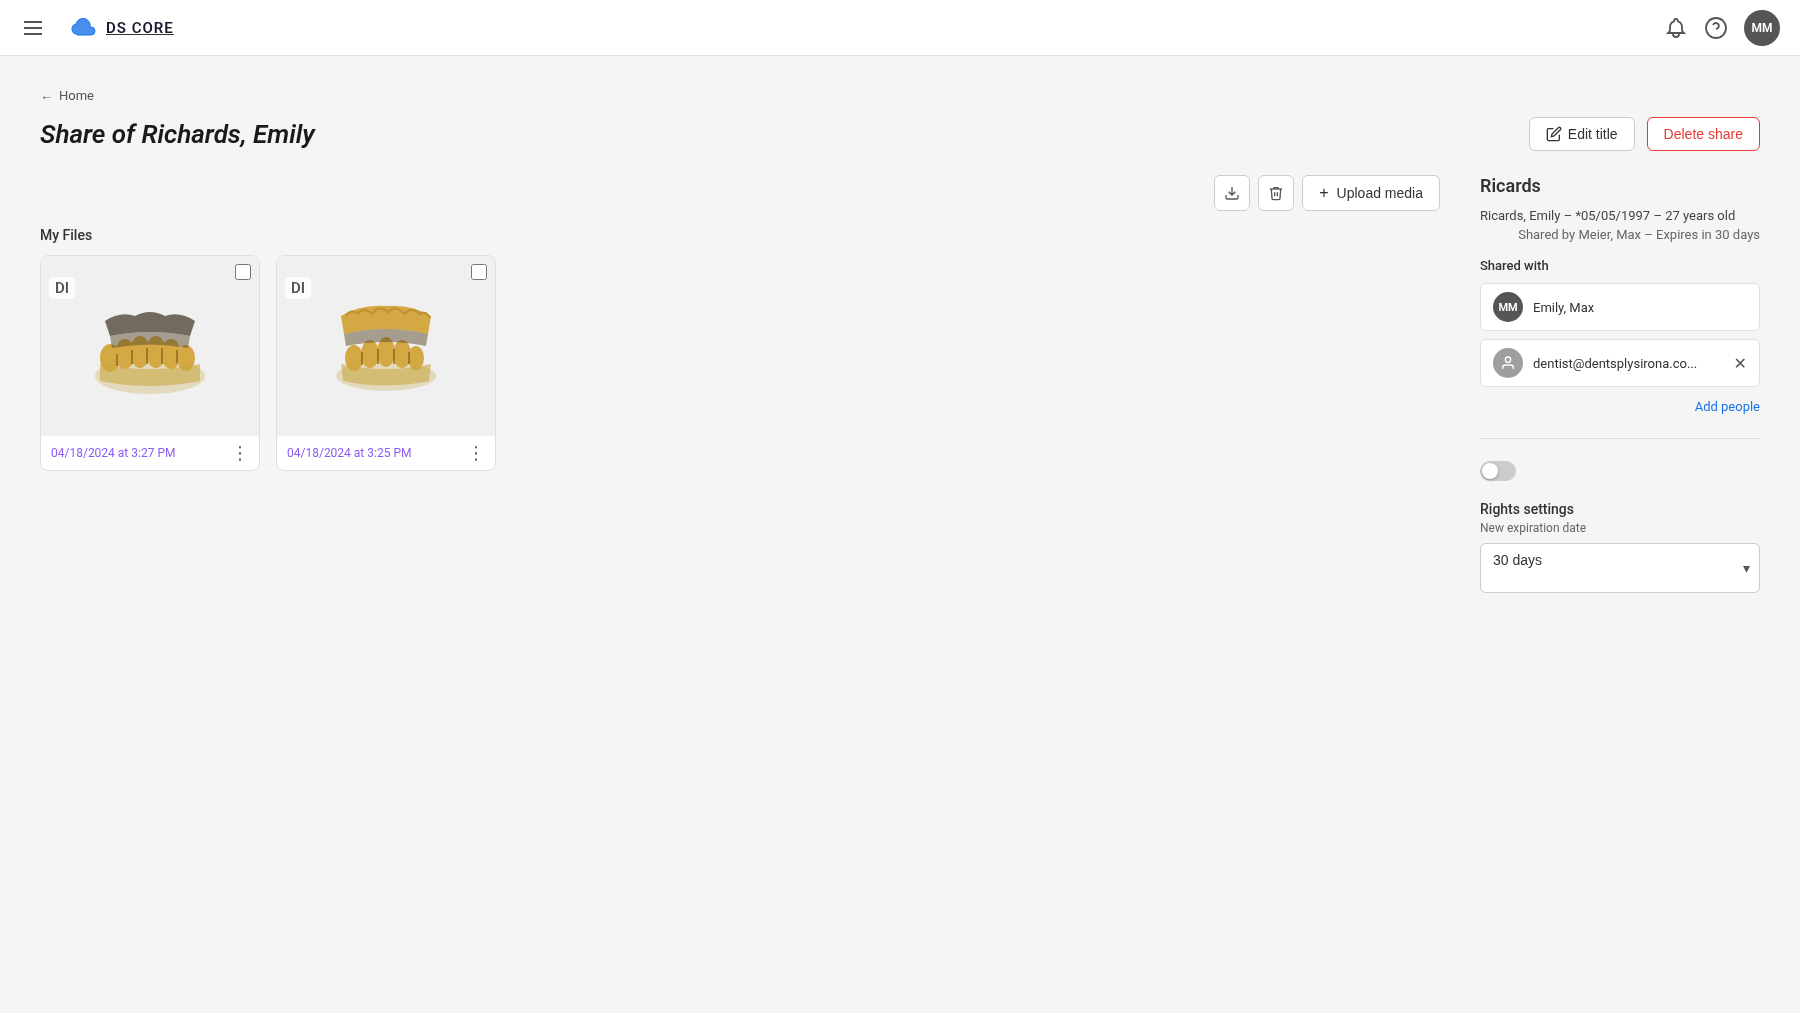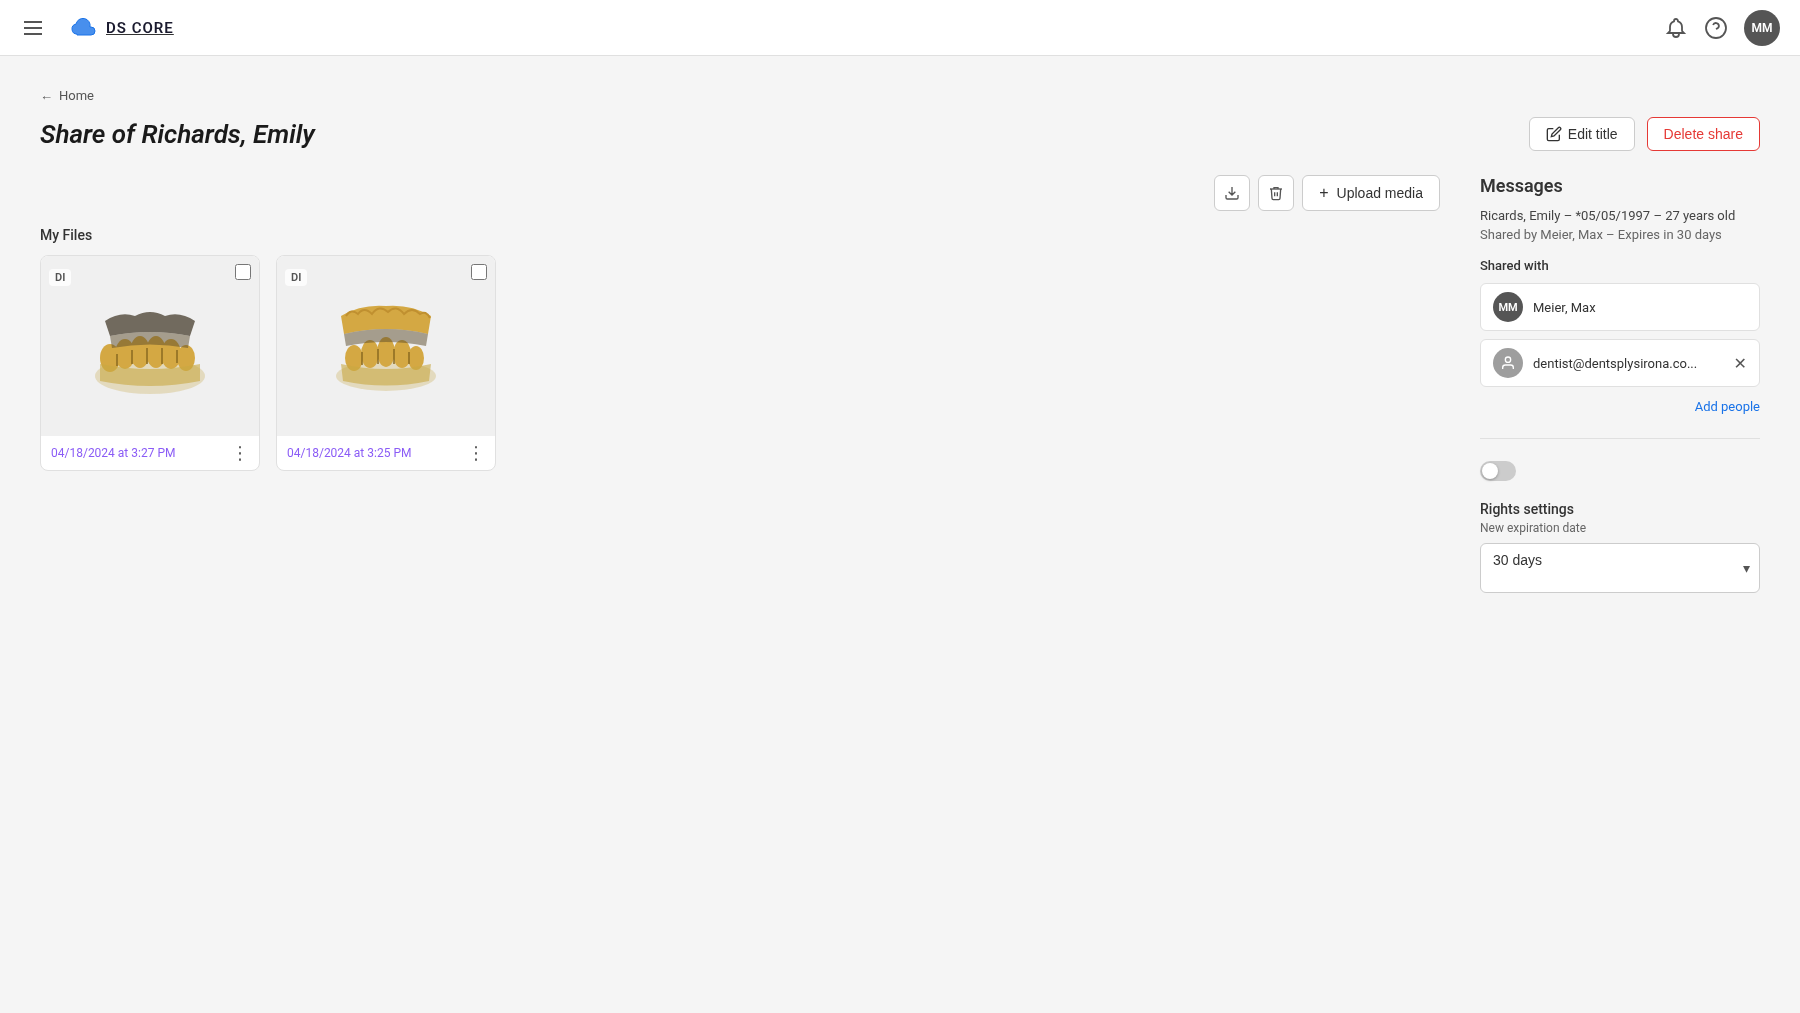--- a/index.html
+++ b/index.html
@@ -48,33 +48,33 @@
     
     .toolbar { display: flex; align-items: center; justify-content: flex-end; gap: 8px; margin-bottom: 16px; }
     .toolbar-btn { width: 36px; height: 36px; border: 1px solid #ccc; border-radius: 6px; background: #fff; cursor: pointer; display: flex; align-items: center; justify-content: center; color: #555; }
     .btn-upload { display: flex; align-items: center; gap: 6px; padding: 8px 16px; border: 1px solid #ccc; border-radius: 6px; background: #fff; cursor: pointer; font-size: 14px; color: #333; }
 
     
     .section-label { font-size: 14px; font-weight: 500; color: #333; margin-bottom: 12px; }
     .files-grid { display: flex; flex-wrap: wrap; gap: 16px; }
     .file-card { width: 220px; background: #fff; border-radius: 8px; overflow: hidden; border: 1px solid #e0e0e0; }
     .file-preview { position: relative; height: 180px; background: #f0f0f0; display: flex; align-items: center; justify-content: center; overflow: hidden; }
-    .file-badge { position: absolute; top: 13px; left: 8px; font-size: 11px; font-weight: 600; color: #555; background: rgba(255,255,255,0.8); padding: 2px 6px; border-radius: 4px; }
+    .file-badge { position: absolute; top: 21px; left: 8px; font-size: 15px; font-weight: 600; color: #555; background: rgba(255,255,255,0.8); padding: 2px 6px; border-radius: 4px; }
     .file-checkbox { position: absolute; top: 8px; right: 8px; width: 16px; height: 16px; border: 1px solid #aaa; border-radius: 3px; background: #fff; cursor: pointer; }
     .file-footer { display: flex; align-items: center; justify-content: space-between; padding: 8px 10px; }
     .file-date { font-size: 12px; color: #8b5cf6; }
     .file-menu { cursor: pointer; color: #555; font-size: 18px; line-height: 1; }
 
     
     .tooth-svg { width: 140px; height: 140px; }
 
     
     .details-title { font-size: 18px; font-weight: 600; margin-bottom: 12px; }
     .details-info { font-size: 13px; color: #444; margin-bottom: 4px; }
-    .details-sub { font-size: 13px; color: #666; margin-bottom: 16px; }
+    .details-sub { font-size: 13px; color: #666; margin-bottom: 16px; text-align: right; }
     .shared-label { font-size: 13px; font-weight: 500; margin-bottom: 10px; }
     .shared-list { display: flex; flex-direction: column; gap: 8px; margin-bottom: 12px; }
     .shared-item { display: flex; align-items: center; gap: 10px; padding: 8px 12px; border: 1px solid #e0e0e0; border-radius: 6px; background: #fff; }
     .shared-avatar { width: 30px; height: 30px; border-radius: 50%; background: #555; display: flex; align-items: center; justify-content: center; color: #fff; font-size: 11px; font-weight: 600; flex-shrink: 0; }
     .shared-avatar.person { background: #9e9e9e; }
     .shared-name { flex: 1; font-size: 13px; color: #333; }
     .shared-remove { cursor: pointer; color: #555; font-size: 16px; }
     .add-people { color: #1a73e8; font-size: 13px; cursor: pointer; margin-bottom: 24px; text-align: right; }
     .divider { border: none; border-top: 1px solid #e0e0e0; margin: 20px 0; }
 
@@ -238,30 +238,30 @@
                 <span class="file-date">04/18/2024 at 3:25 PM</span>
                 <span class="file-menu">⋮</span>
               </div>
             </div>
 
           </div>
         </div>
       </div>
 
       <div class="details-section">
-        <h2 class="details-title">Messages</h2>
+        <h2 class="details-title">Ricards</h2>
         <p class="details-info">Ricards, Emily – *05/05/1997 – 27 years old</p>
         <p class="details-sub">Shared by Meier, Max – Expires in 30 days</p>
 
         <div class="shared-label">Shared with</div>
         <div class="shared-list">
 
           <div class="shared-item">
             <div class="shared-avatar">MM</div>
-            <span class="shared-name">Meier, Max</span>
+            <span class="shared-name">Emily, Max</span>
           </div>
 
           <div class="shared-item">
             <div class="shared-avatar person">
               <svg width="16" height="16" viewBox="0 0 24 24" fill="none" stroke="white" stroke-width="2">
                 <path d="M20 21v-2a4 4 0 00-4-4H8a4 4 0 00-4 4v2"></path>
                 <circle cx="12" cy="7" r="4"></circle>
               </svg>
             </div>
             <span class="shared-name">dentist@dentsplysirona.co...</span>

